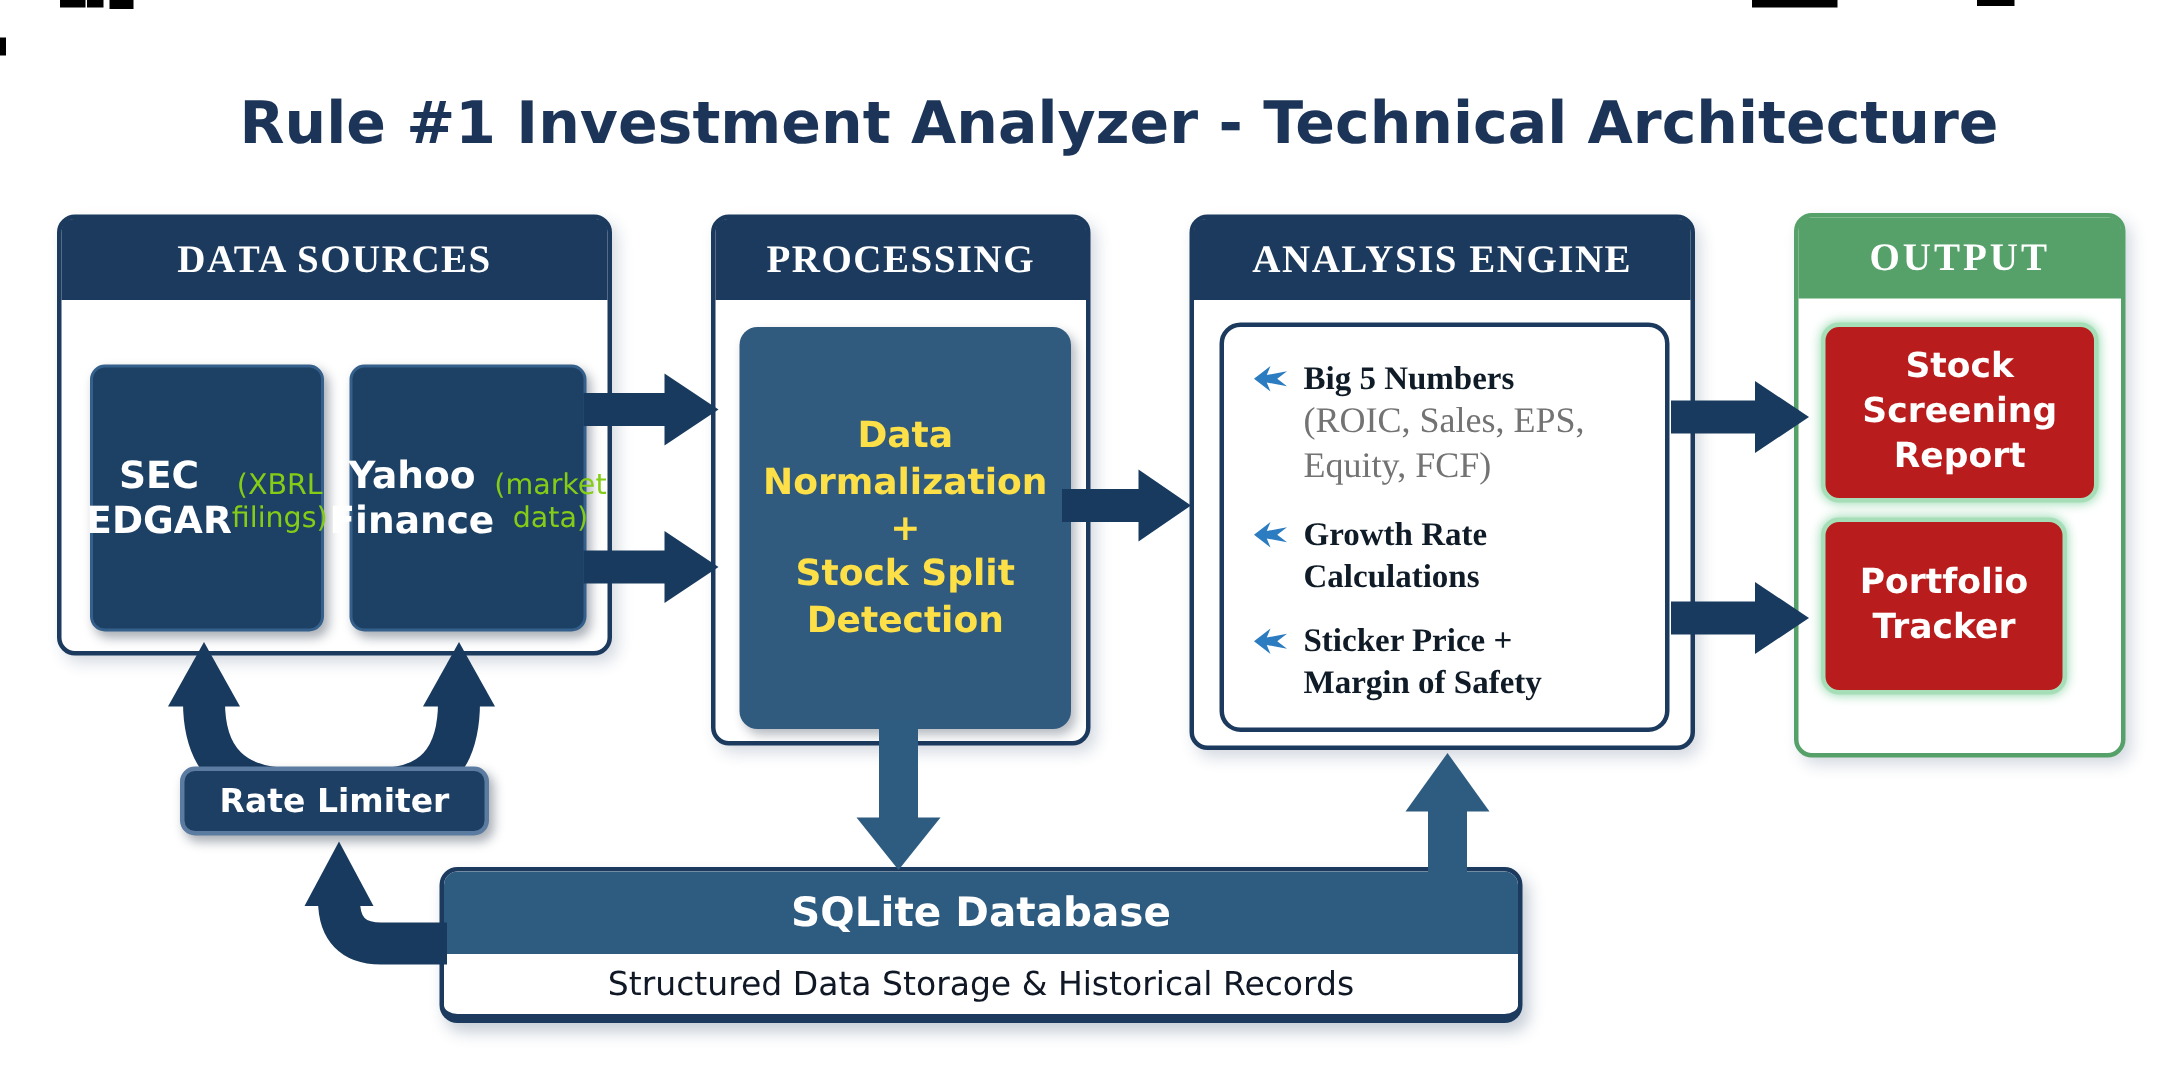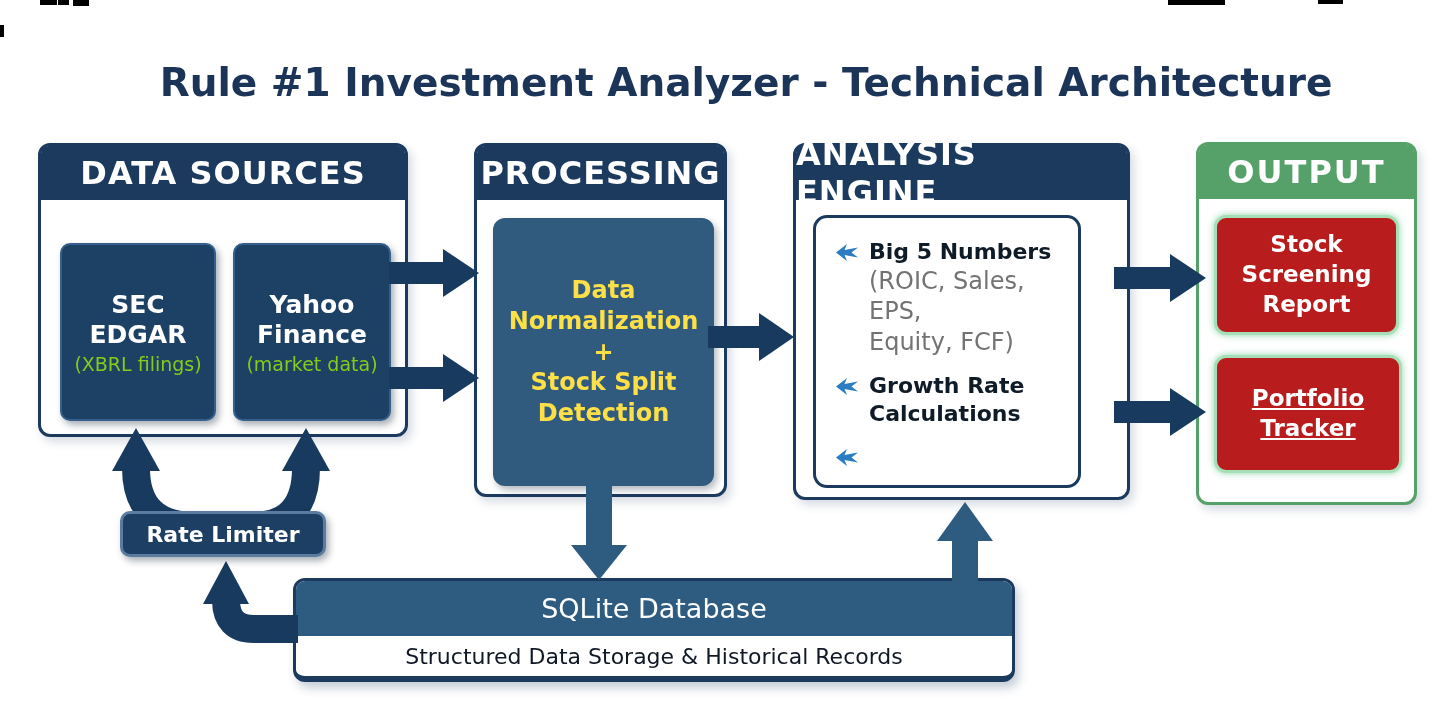--- a/index.html
+++ b/index.html
@@ -14,82 +14,83 @@
     font-size:39px;font-weight:800;color:#1b3458;letter-spacing:0px;
   }
 
   .panel{
     position:absolute;box-sizing:border-box;background:#ffffff;
     border:3px solid #1b3a5e;border-radius:12px;z-index:1;
     box-shadow:4px 5px 10px rgba(27,58,94,.18);
   }
   .panel-header{
     height:54px;display:flex;align-items:center;justify-content:center;
-    background:#1b3a5e;color:#ffffff;font-weight:800;font-size:32px;
-    letter-spacing:1px;border-radius:8px 8px 0 0;
+    background:#1b3a5e;color:#ffffff;font-weight:800;font-size:26px;
+    letter-spacing:1px;border-radius:8px 8px 0 0;font-family:Liberation Serif, serif;
   }
   #p-ds{left:38px;top:143px;width:370px;height:294px;}
   #p-proc{left:474px;top:143px;width:253px;height:354px;}
   #p-ae{left:793px;top:143px;width:337px;height:357px;}
   #p-out{left:1196px;top:142px;width:221px;height:363px;border-color:#55a169;}
   #p-out .panel-header{background:#55a169;letter-spacing:2px;}
 
   .navy-box{
     position:absolute;box-sizing:border-box;background:#1d4065;
     border:2px solid #35608b;border-radius:10px;color:#ffffff;
-    display:flex;flex-direction:column;align-items:center;justify-content:center;
+    display:flex;flex-direction:row;align-items:center;justify-content:center;
     text-align:center;box-shadow:3px 4px 7px rgba(10,25,45,.35);
   }
   #box-sec{left:19px;top:97px;width:156px;height:178px;}
   #box-yahoo{left:192px;top:97px;width:158px;height:178px;}
   .box-title{font-size:25px;font-weight:800;line-height:1.2;white-space:pre-line;}
   .box-sub{font-size:19px;margin-top:3px;color:#84cc16;}
 
   .proc-box{
     position:absolute;left:16px;top:72px;width:221px;height:268px;
     background:#305a7e;border-radius:12px;color:#fde047;
     display:flex;align-items:center;justify-content:center;text-align:center;
     font-weight:800;font-size:24px;line-height:1.28;white-space:pre-line;
     box-shadow:3px 4px 7px rgba(10,25,45,.3);
   }
 
   .ae-box{
-    position:absolute;left:17px;top:69px;width:268px;height:273px;box-sizing:border-box;
+    position:absolute;left:17px;top:69px;width:300px;height:273px;box-sizing:border-box;
     background:#ffffff;border:3px solid #1b3a5e;border-radius:14px;
     padding:20px 12px 0 20px;
+    font-family:Liberation Serif, serif;
   }
   .bullet{display:flex;gap:11px;margin-bottom:15px;}
   .bullet-icon{flex:0 0 22px;margin-top:5px;}
   .b-title{font-size:22px;font-weight:800;color:#101b28;line-height:1.27;white-space:pre-line;}
   .b-detail{font-size:24px;color:#737373;line-height:1.27;white-space:pre-line;}
 
   .green-box{
     position:absolute;left:15px;box-sizing:border-box;background:#b91c1c;
     border:3px solid #a6dfb7;border-radius:12px;color:#ffffff;
     display:flex;align-items:center;justify-content:center;text-align:center;
     font-weight:800;font-size:23px;line-height:1.3;white-space:pre-line;
     box-shadow:0 0 7px rgba(130,210,160,.9);
   }
   #gb1{top:70px;width:185px;height:120px;}
-  #gb2{top:210px;width:188px;height:118px;text-decoration:underline;}
+  #gb2{top:200px;width:164px;height:118px;}
 
   .rate-limiter{
     position:absolute;left:120px;top:511px;width:206px;height:46px;box-sizing:border-box;
     background:#1d3f63;border:3px solid #5b7ba1;border-radius:10px;color:#ffffff;
     font-weight:800;font-size:22px;display:flex;align-items:center;justify-content:center;
     box-shadow:3px 4px 7px rgba(10,25,45,.35);z-index:3;
   }
 
   .sql{
     position:absolute;left:293px;top:578px;width:722px;height:104px;box-sizing:border-box;
     border:3px solid #1b3a5e;border-bottom-width:6px;border-radius:12px;background:#ffffff;
     overflow:hidden;box-shadow:4px 6px 10px rgba(27,58,94,.25);z-index:1;
   }
   .sql-header{
-    height:55px;background:#2e5b80;color:#ffffff;font-weight:400;font-size:27px;
+    height:55px;background:#2e5b80;color:#ffffff;font-weight:700;font-size:27px;
     display:flex;align-items:center;justify-content:center;
   }
   .sql-sub{
     height:40px;display:flex;align-items:center;justify-content:center;
     font-size:22px;color:#101826;
   }
 
   .arrows{position:absolute;left:0;top:0;z-index:2;pointer-events:none;}
 </style>
 </head>
@@ -148,20 +149,24 @@
         </svg>
         <div>
           <div class="b-title">Growth Rate
 Calculations</div>
         </div>
       </div>
       <div class="bullet">
         <svg class="bullet-icon" width="22" height="19" viewBox="0 0 22 19">
           <path d="M0 9.5 L11 1 L8.5 7 L22 4.5 L15.5 9.5 L22 14.5 L8.5 12 L11 18 Z" fill="#2b7cc0"></path>
         </svg>
+        <div>
+          <div class="b-title">Sticker Price +
+Margin of Safety</div>
+        </div>
       </div>
     </div>
   </section>
 
   <section class="panel" id="p-out">
     <div class="panel-header">OUTPUT</div>
     <div class="green-box" id="gb1">Stock
 Screening
 Report</div>
     <div class="green-box" id="gb2">Portfolio

